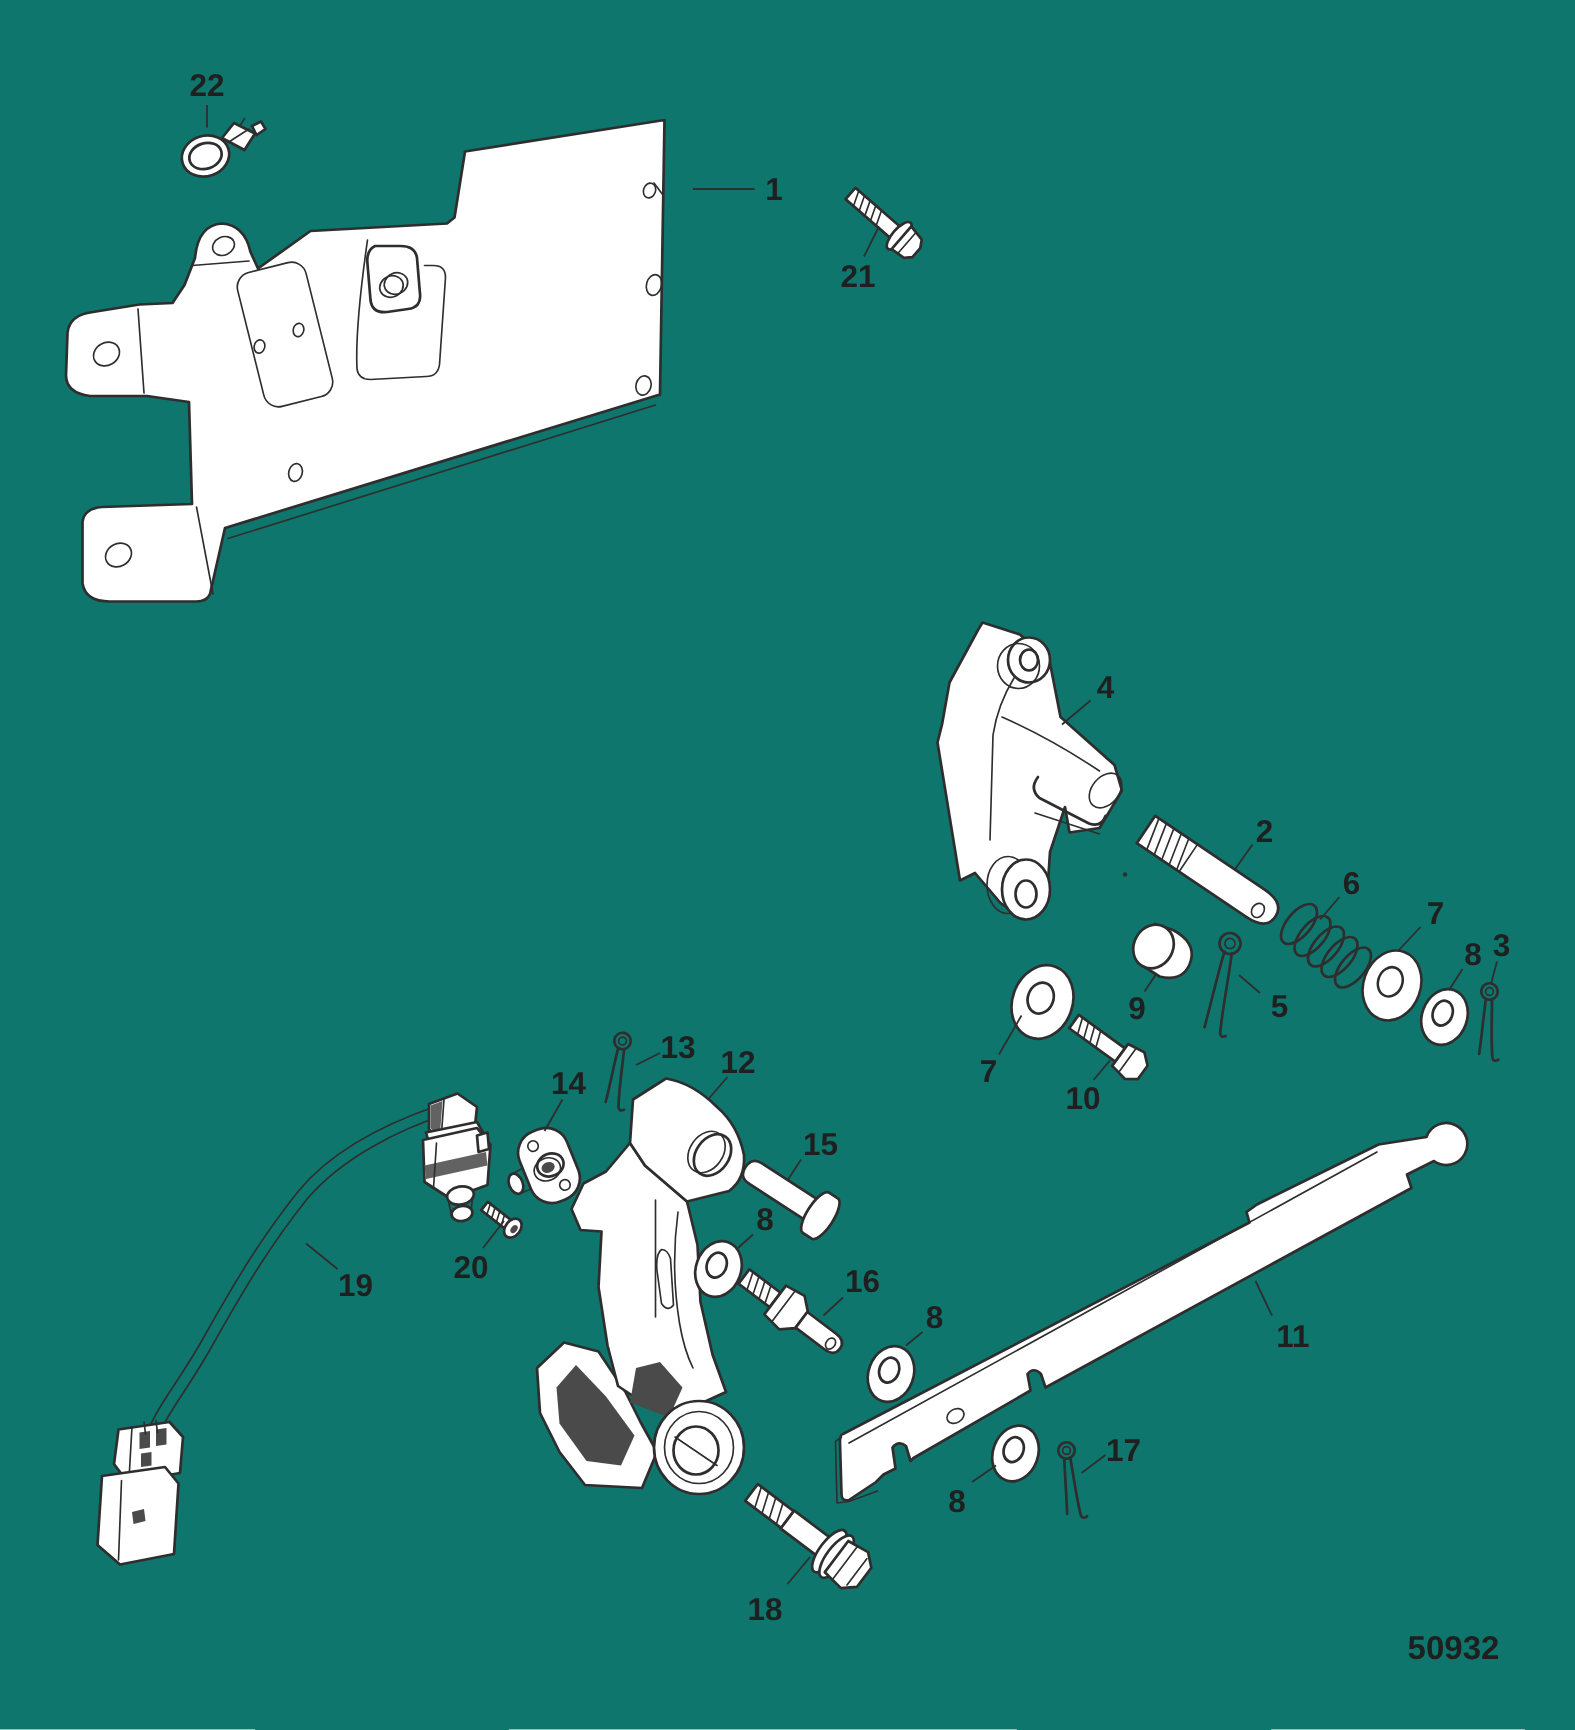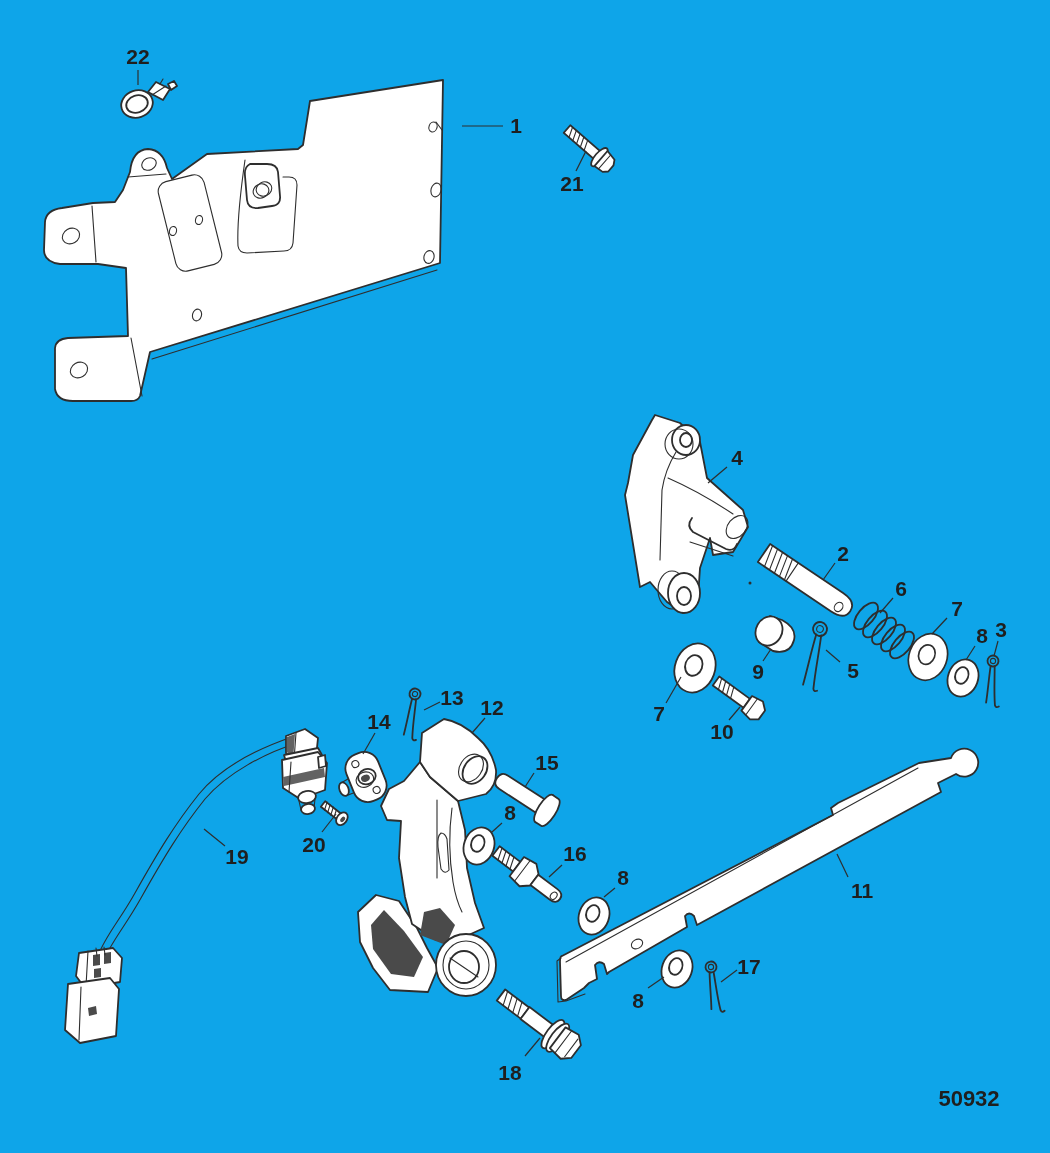--- a/index.html
+++ b/index.html
@@ -1,16 +1,16 @@
 <!DOCTYPE html>
 <html><head>
 <meta charset="utf-8">
 <style>
   html,body{margin:0;padding:0;background:#ffffff;}
-  .stage{position:relative;width:1050px;height:1153px;background:#0ea5e9;overflow:hidden;}
+  .stage{position:relative;width:1050px;height:1153px;background:#0f766e;overflow:hidden;}
   svg{display:block;}
   .fw{fill:#ffffff;stroke:#2e2e2e;stroke-width:1.8;stroke-linejoin:round;stroke-linecap:round;}
   .ln{fill:none;stroke:#2e2e2e;stroke-width:1.8;stroke-linejoin:round;stroke-linecap:round;}
   .tn{fill:none;stroke:#2e2e2e;stroke-width:1.1;stroke-linejoin:round;stroke-linecap:round;}
   .dk{fill:#4a4a4a;stroke:none;}
   .dk2{fill:#626262;stroke:none;}
   .callout{font:bold 21px "Liberation Sans",sans-serif;fill:#1f1f1f;text-anchor:middle;}
   .drawnum{font:bold 22px "Liberation Sans",sans-serif;fill:#1f1f1f;text-anchor:middle;}
   .leader{stroke:#2e2e2e;stroke-width:1.2;fill:none;}
 </style>

